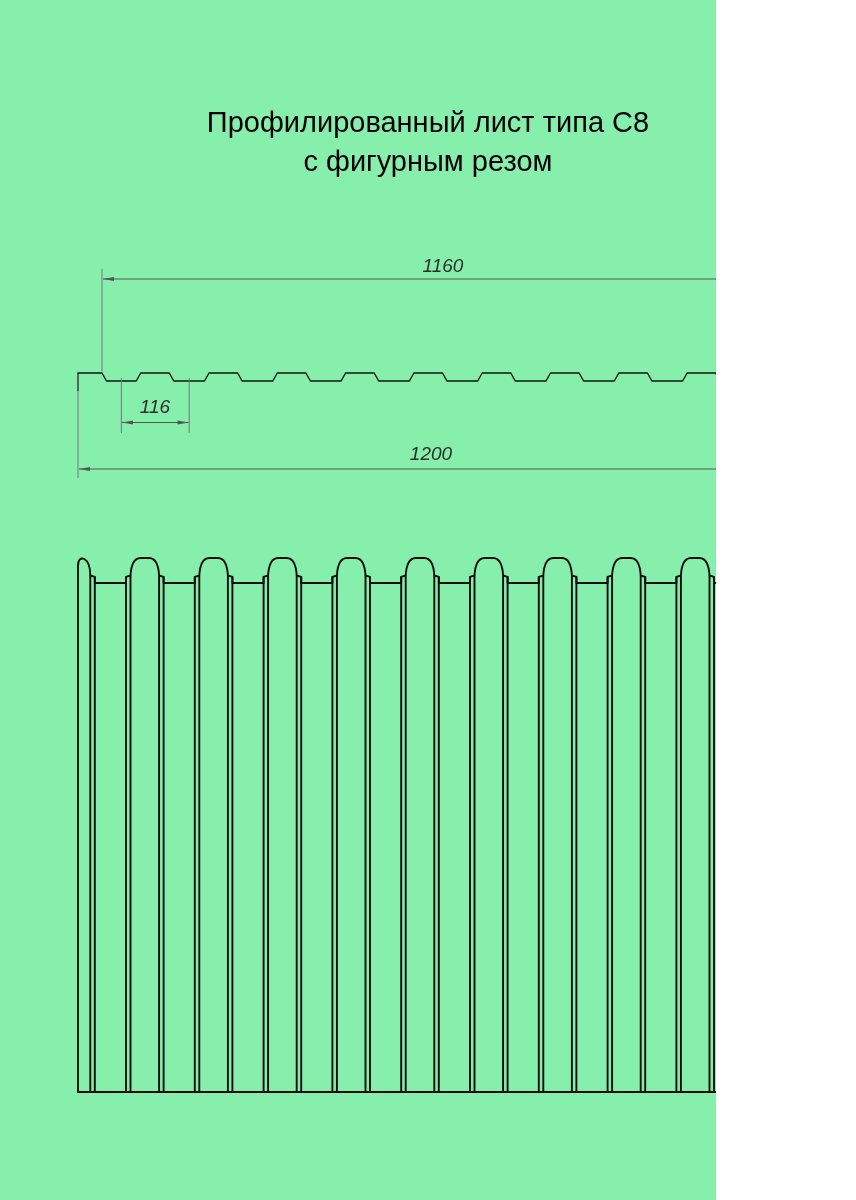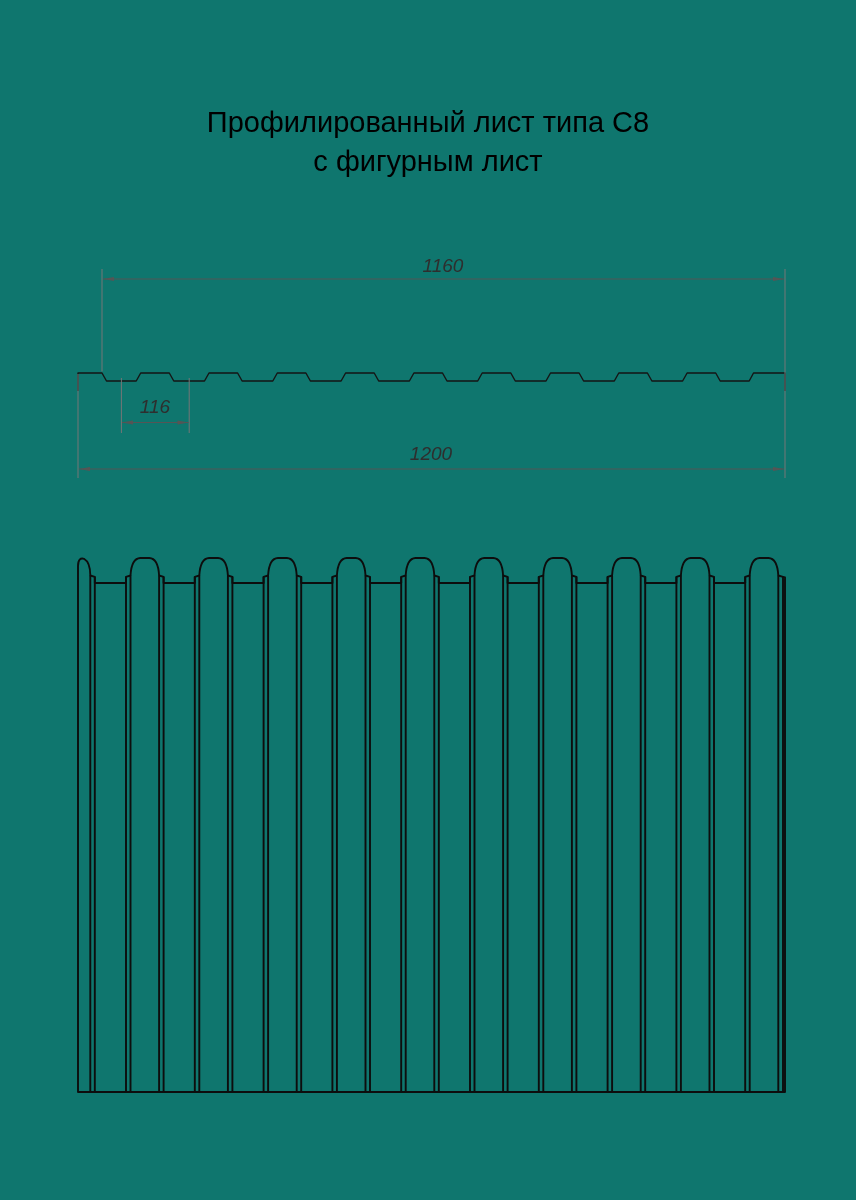--- a/index.html
+++ b/index.html
@@ -2,23 +2,23 @@
 <html><head>
 <meta charset="utf-8">
 <style>
   html, body {
     margin: 0;
     padding: 0;
     background: #ffffff;
   }
   .page {
     position: relative;
-    width: 856px;
+    width: 716px;
     height: 1200px;
-    background: #0f766e;
+    background: #86efac;
     overflow: hidden;
     font-family: "Liberation Sans", sans-serif;
   }
   .title-block {
     position: absolute;
     top: 103px;
     left: 0;
     width: 856px;
     text-align: center;
     color: #000000;
@@ -39,21 +39,21 @@
     font-size: 19px;
   }
 </style>
 </head>
 <body>
 
 <div class="page">
 
   <div class="title-block">
     <div>Профилированный лист типа С8</div>
-    <div>с фигурным лист</div>
+    <div>с фигурным резом</div>
   </div>
 
   <svg class="drawing-svg" viewBox="0 0 856 1200">
 
     <g id="cross-section">
         <path d="M 78 391 L 78 373 L 102 373 L 106.5 381 L 136.2 381 L 140.7 373 L 169.3 373 L 173.8 381 L 204.5 381 L 209.0 373 L 237.6 373 L 242.1 381 L 272.8 381 L 277.3 373 L 305.9 373 L 310.4 381 L 341.1 381 L 345.6 373 L 374.2 373 L 378.7 381 L 409.4 381 L 413.9 373 L 442.5 373 L 447.0 381 L 477.7 381 L 482.2 373 L 510.8 373 L 515.3 381 L 546.0 381 L 550.5 373 L 579.1 373 L 583.6 381 L 614.3 381 L 618.8 373 L 647.4 373 L 651.9 381 L 682.6 381 L 687.1 373 L 715.7 373 L 720.2 381 L 749.2 381 L 753.5 373 L 785 373 L 785 391" fill="none" stroke="#151515" stroke-width="1.4" stroke-linejoin="round"></path>
         <line x1="102" y1="269" x2="102" y2="371.5" stroke="#767676" stroke-width="1"></line>
         <line x1="785" y1="269" x2="785" y2="478" stroke="#767676" stroke-width="1"></line>
         <line x1="78" y1="374" x2="78" y2="478" stroke="#767676" stroke-width="1"></line>
         <line x1="121.4" y1="378" x2="121.4" y2="433" stroke="#767676" stroke-width="1"></line>

